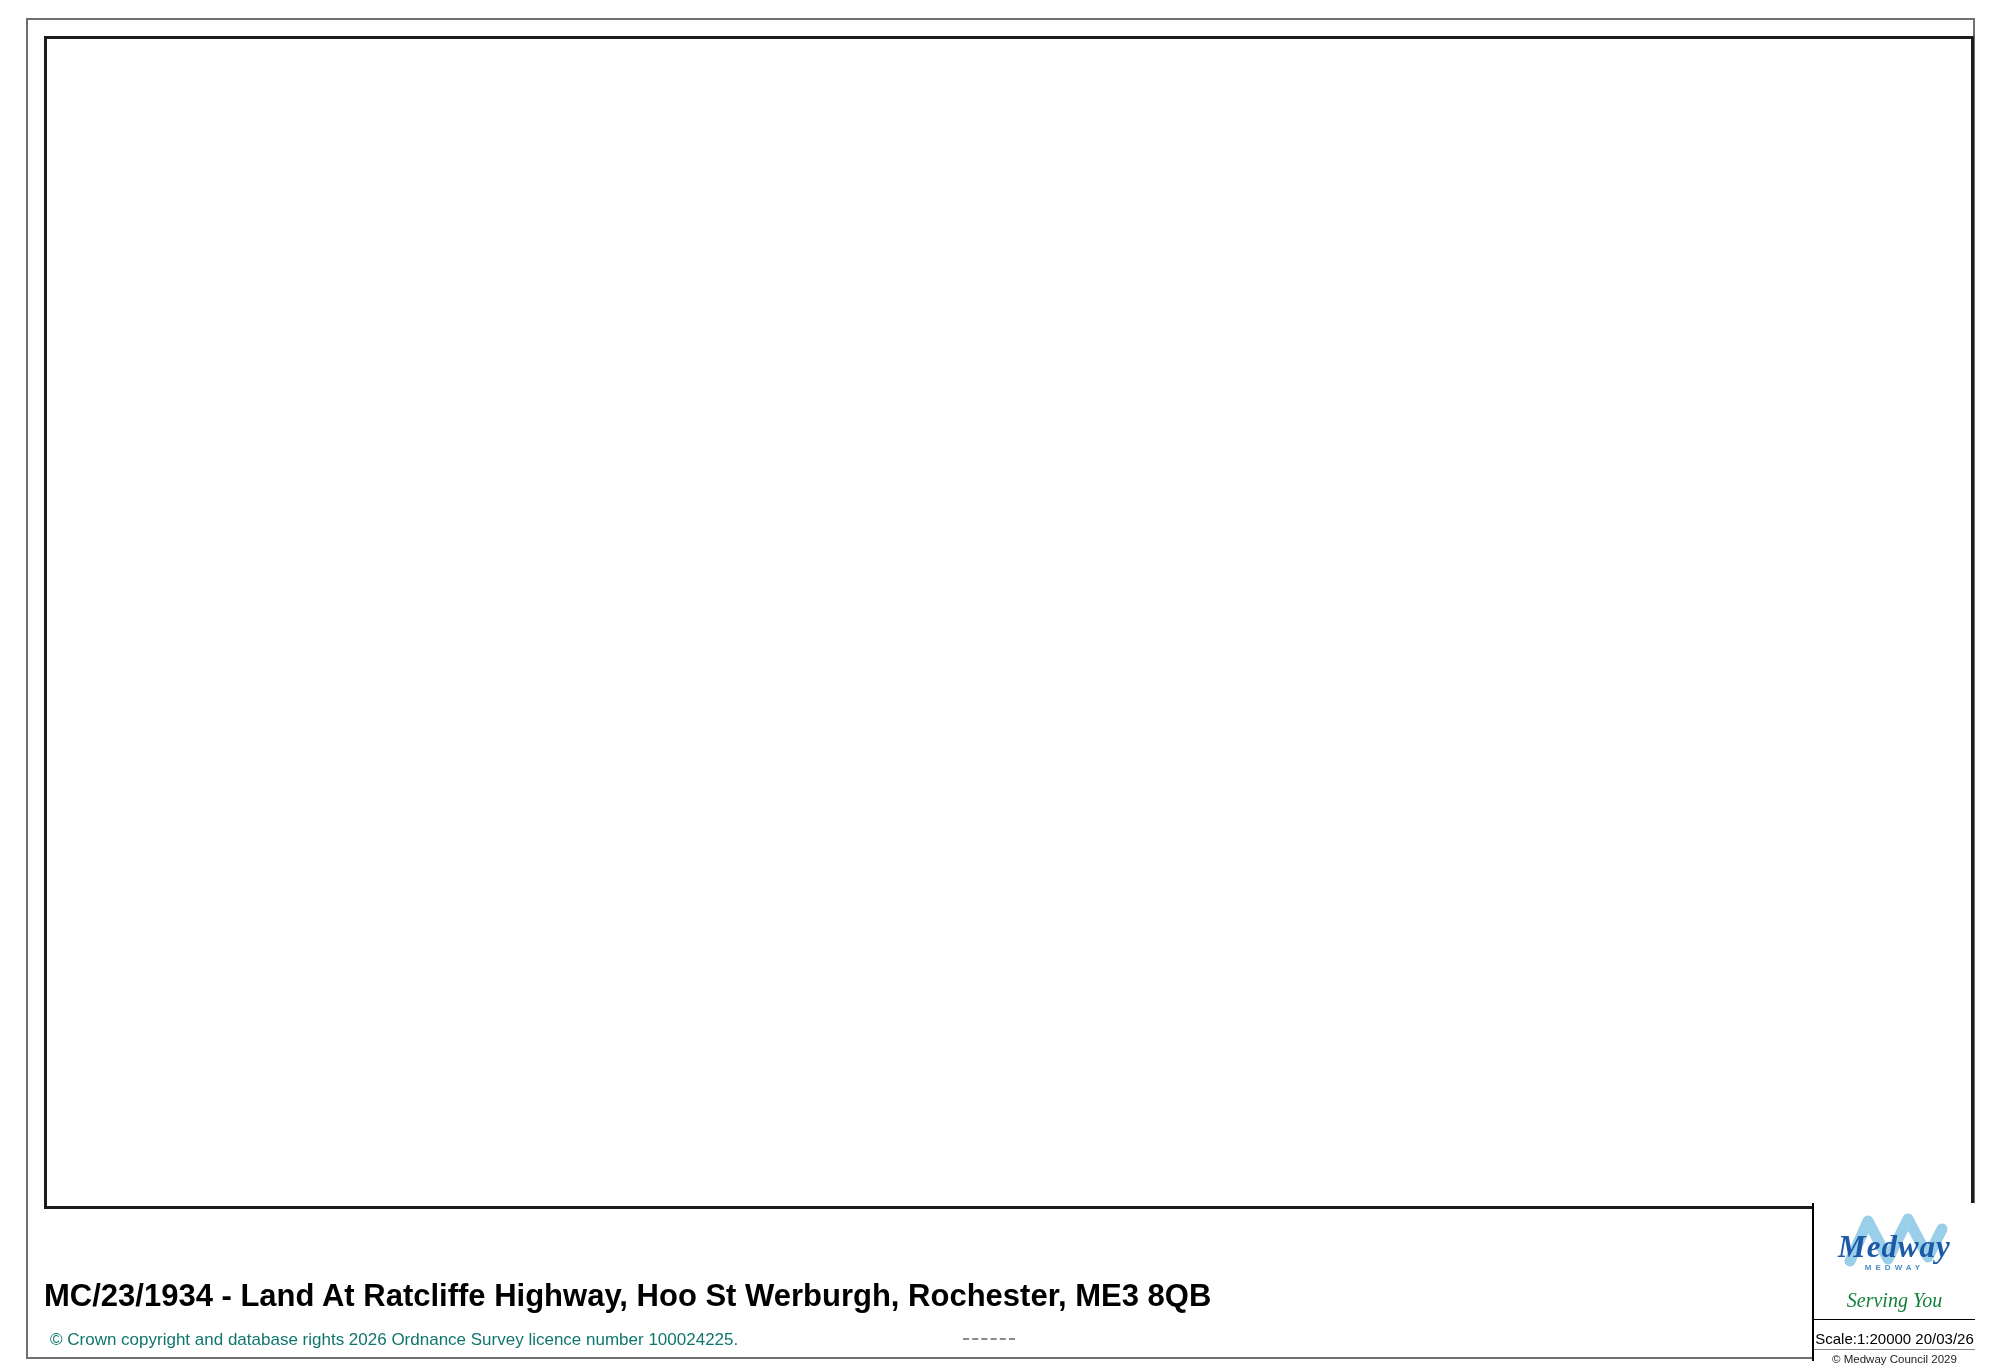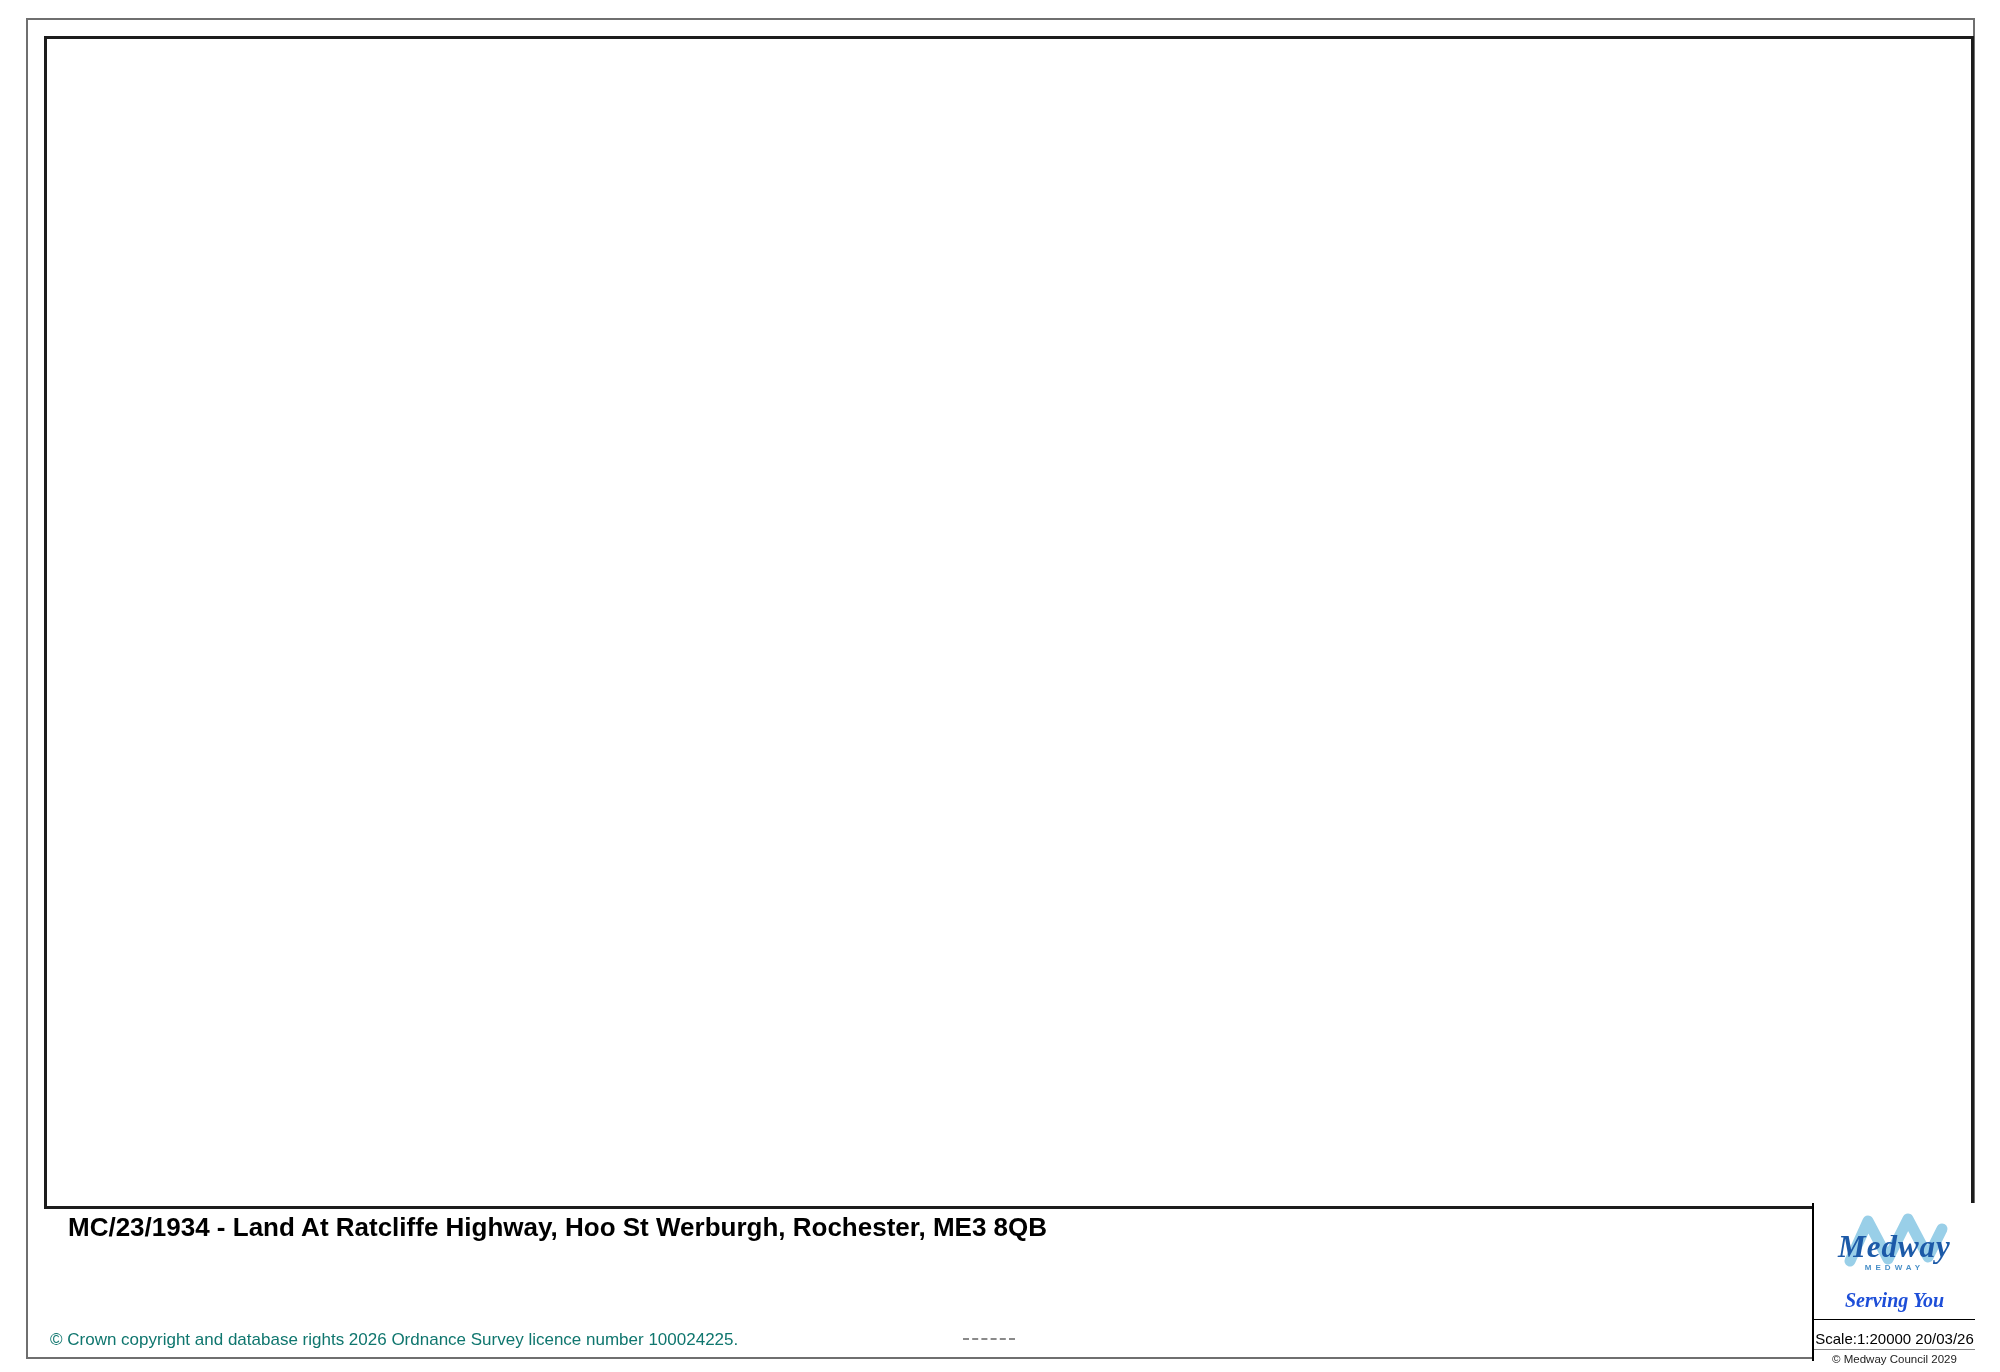--- a/index.html
+++ b/index.html
@@ -14,33 +14,33 @@
   .mlabel{position:absolute;color:#8c8c8c;white-space:nowrap;line-height:1;
         transform:translate(-50%,-50%);font-family:"Liberation Sans",sans-serif;}
   .mlabel.left{transform:translate(0,-50%);}
   #badge-179{position:absolute;background:#f0569f;color:#fff;font-weight:bold;
         font-size:30px;padding:4px 16px;transform:translate(-50%,-50%) rotate(-13deg);
         letter-spacing:2px;}
   #parking-symbol{position:absolute;left:617px;top:1025px;width:45px;height:46px;
         background:#45c8f1;color:#fff;font-weight:bold;font-size:36px;text-align:center;
         line-height:46px;border-radius:4px;}
   
-  #title{position:absolute;left:44px;top:1212px;font-size:26px;font-weight:bold;color:#000;margin-left:24px;}
+  #title{position:absolute;left:44px;top:1278px;font-size:31px;font-weight:bold;color:#000;}
   #os-copyright{position:absolute;left:50px;top:1330px;font-size:17px;color:#0f766e;}
   #scale-mark{position:absolute;left:963px;top:1338px;width:52px;border-top:2px dashed #8a8a8a;}
   #logo-box{position:absolute;left:1812px;top:1203px;width:163px;height:158px;
         border-left:2px solid #000;box-sizing:border-box;background:#fff;}
   #logo-area{position:relative;width:100%;height:86px;text-align:center;}
   #medway-m{position:absolute;left:50%;top:6px;transform:translateX(-50%);}
   #medway-name{position:absolute;width:100%;top:26px;font-family:"Liberation Serif",serif;
         font-style:italic;font-weight:bold;font-size:31px;color:#1c5aa8;letter-spacing:1px;}
   #medway-council{position:absolute;width:100%;top:60px;font-size:8px;color:#4a90c8;
         letter-spacing:4px;font-weight:bold;}
   #medway-tagline{width:100%;text-align:center;font-family:"Liberation Serif",serif;
-        font-style:italic;font-weight:bold;font-size:20px;color:#1d4ed8;}
+        font-style:italic;font-weight:normal;font-size:20px;color:#15803d;}
   #scale-row{position:absolute;left:0;right:0;top:116px;border-top:1.5px solid #000;
         padding-top:10px;text-align:center;font-size:15px;color:#000;}
   #council-copy{position:absolute;left:0;right:0;top:146px;border-top:1px solid #888;
         padding-top:3px;text-align:center;font-size:11.5px;color:#222;}
 </style>
 </head>
 <body>
 
 <div id="page">
 

